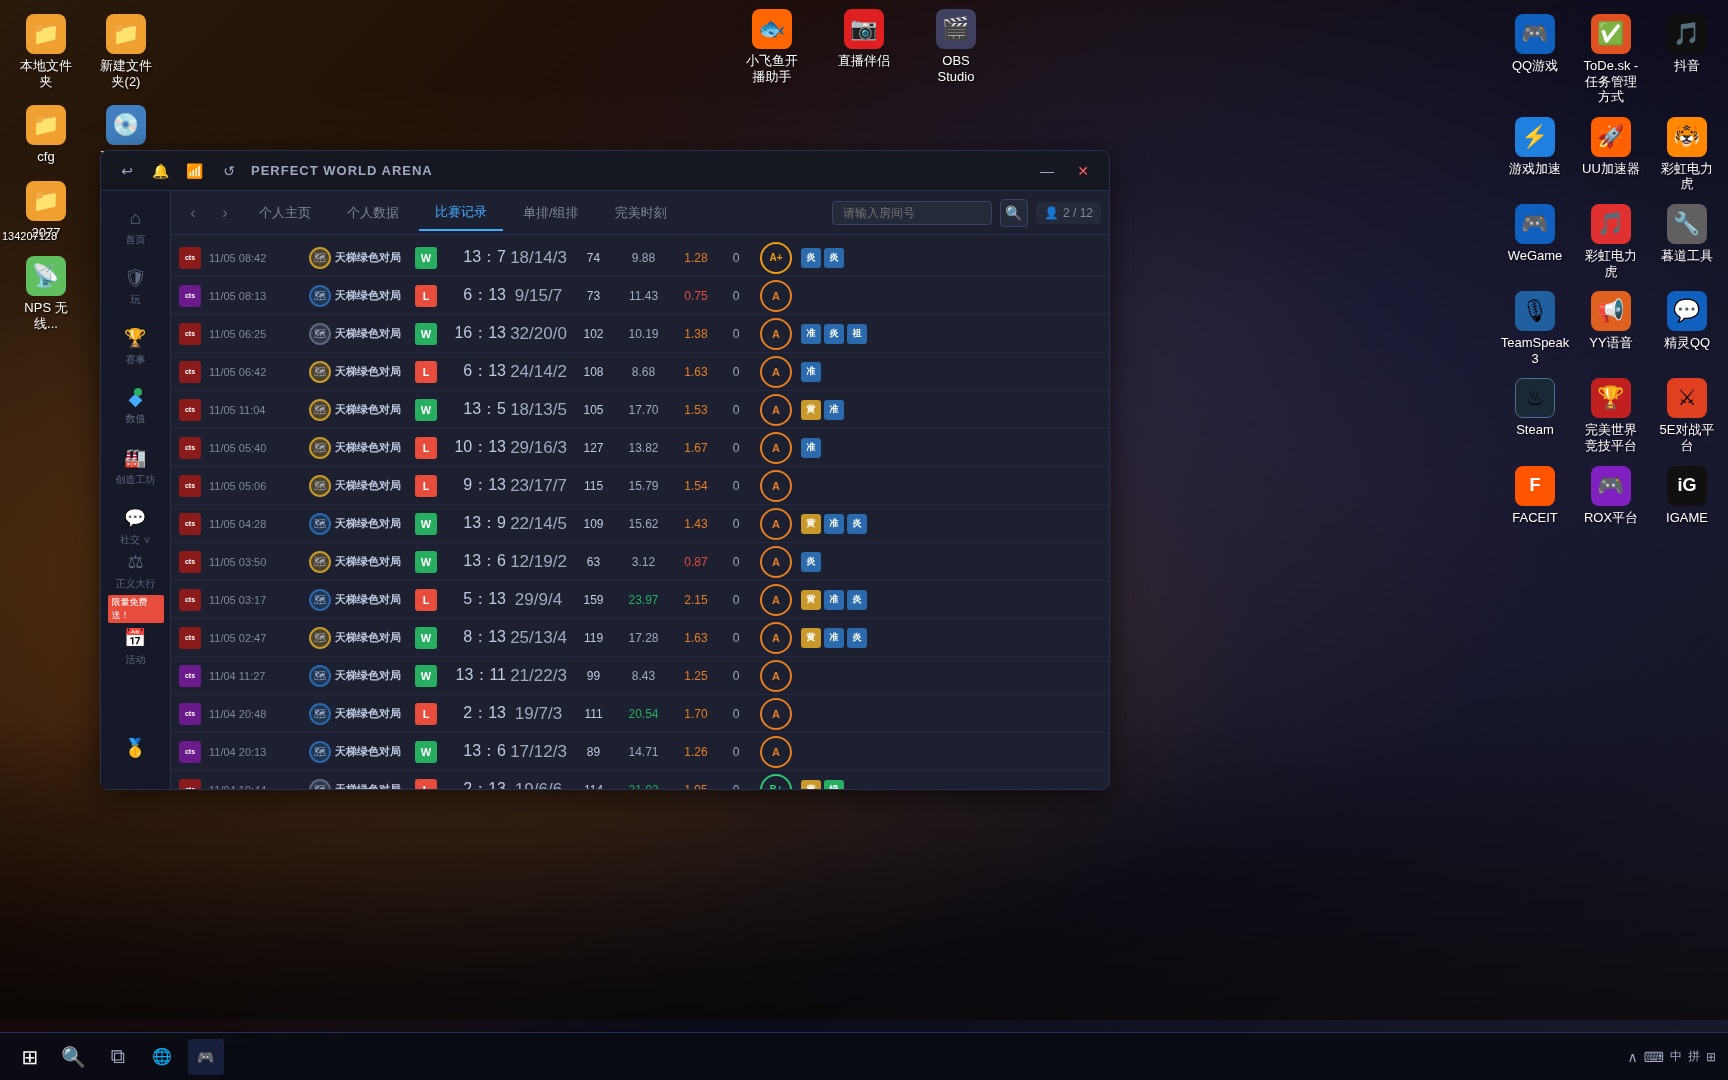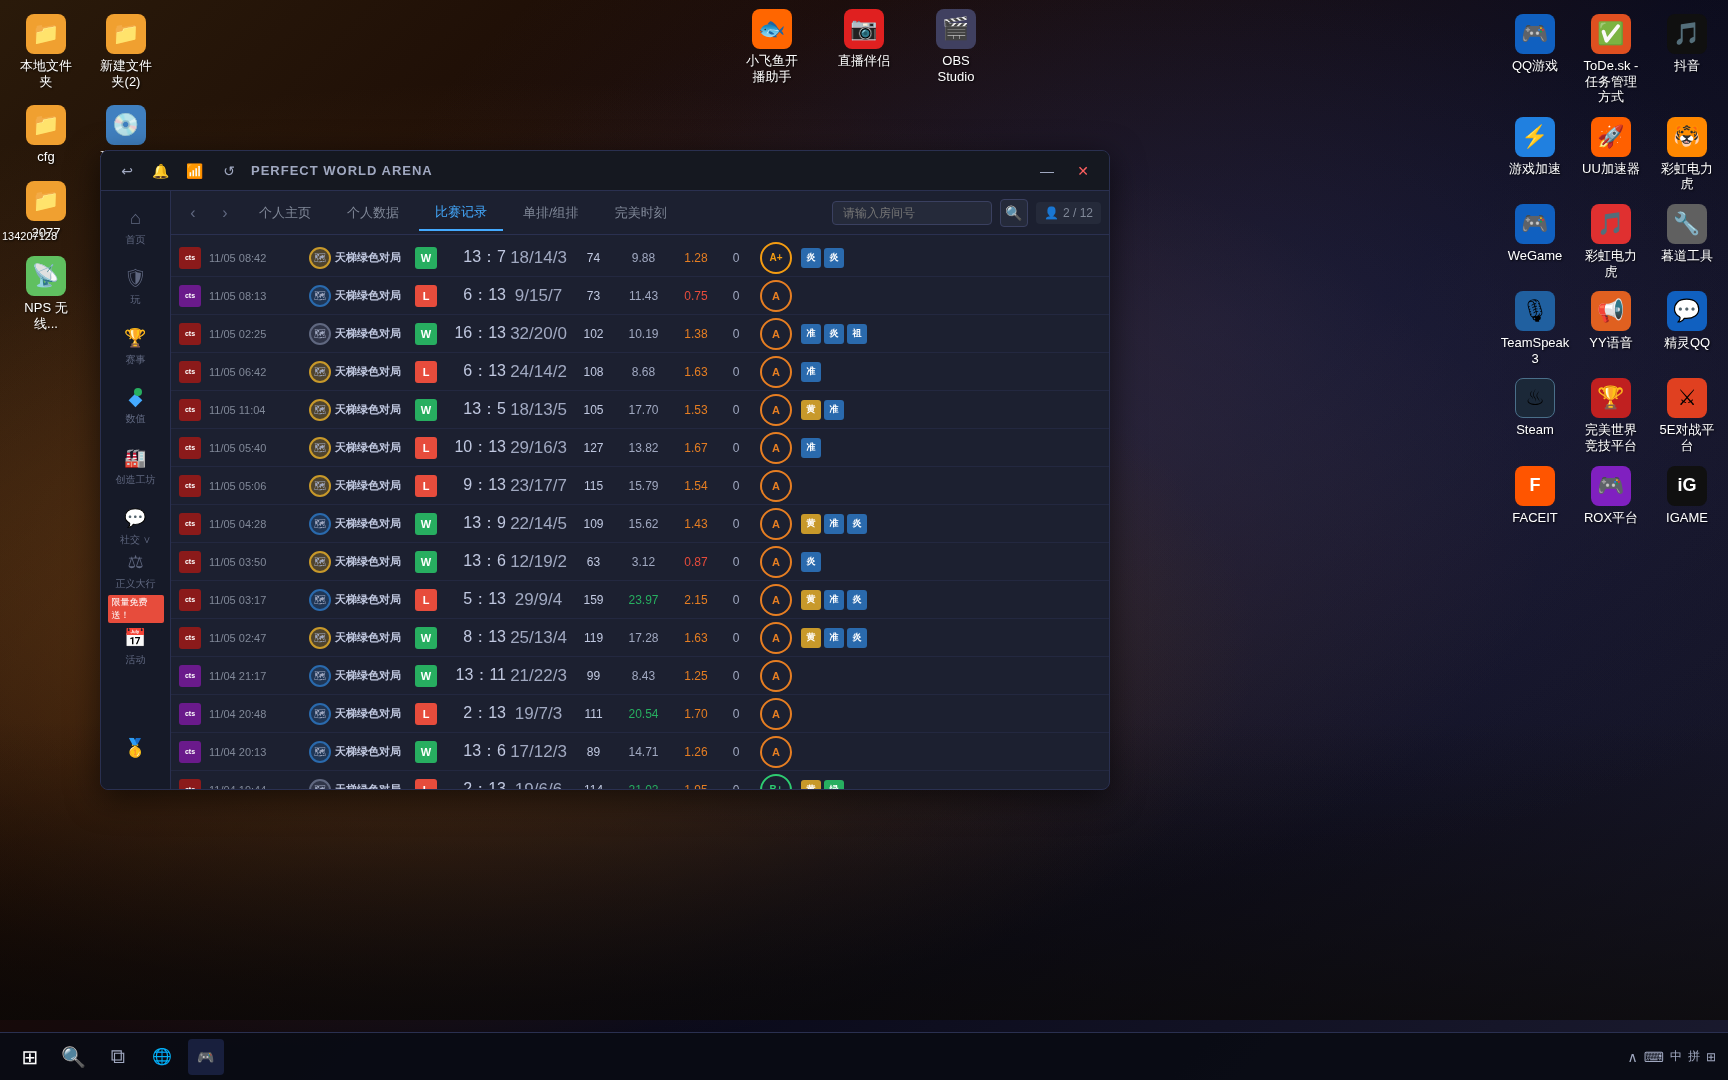--- a/index.html
+++ b/index.html
@@ -806,21 +806,21 @@
           <div class="col-rank">
               <div class="rank-badge rank-A">A</div>
             </div>
           <div class="col-tags"></div>
         </div>
 
         <div class="match-row">
           <div class="col-badge">
               <div class="game-badge cs" style="font-size:7px;background:#8b1a1a;">cts</div>
             </div>
-          <div class="col-date">11/05 02:25</div>
+          <div class="col-date">11/05 06:25</div>
           <div class="col-map-icon">
               <div class="map-icon grey" style="font-size:10px;">🗺</div>
             </div>
           <div class="col-mode">天梯绿色对局</div>
           <div class="col-result">
               <div class="result-badge result-win">W</div>
             </div>
           <div class="col-score">16：13</div>
           <div class="col-kda">32/20/0</div>
           <div class="col-adr">102</div>
@@ -1047,21 +1047,21 @@
             <div class="tag tag-yellow">黄</div>
             <div class="tag tag-blue">准</div>
             <div class="tag tag-blue">炎</div>
           </div>
         </div>
 
         <div class="match-row">
           <div class="col-badge">
               <div class="game-badge" style="font-size:7px;background:#6a1a8b;">cts</div>
             </div>
-          <div class="col-date">11/04 21:17</div>
+          <div class="col-date">11/04 11:27</div>
           <div class="col-map-icon">
               <div class="map-icon blue" style="font-size:10px;">🗺</div>
             </div>
           <div class="col-mode">天梯绿色对局</div>
           <div class="col-result">
               <div class="result-badge result-win">W</div>
             </div>
           <div class="col-score">13：11</div>
           <div class="col-kda">21/22/3</div>
           <div class="col-adr">99</div>

